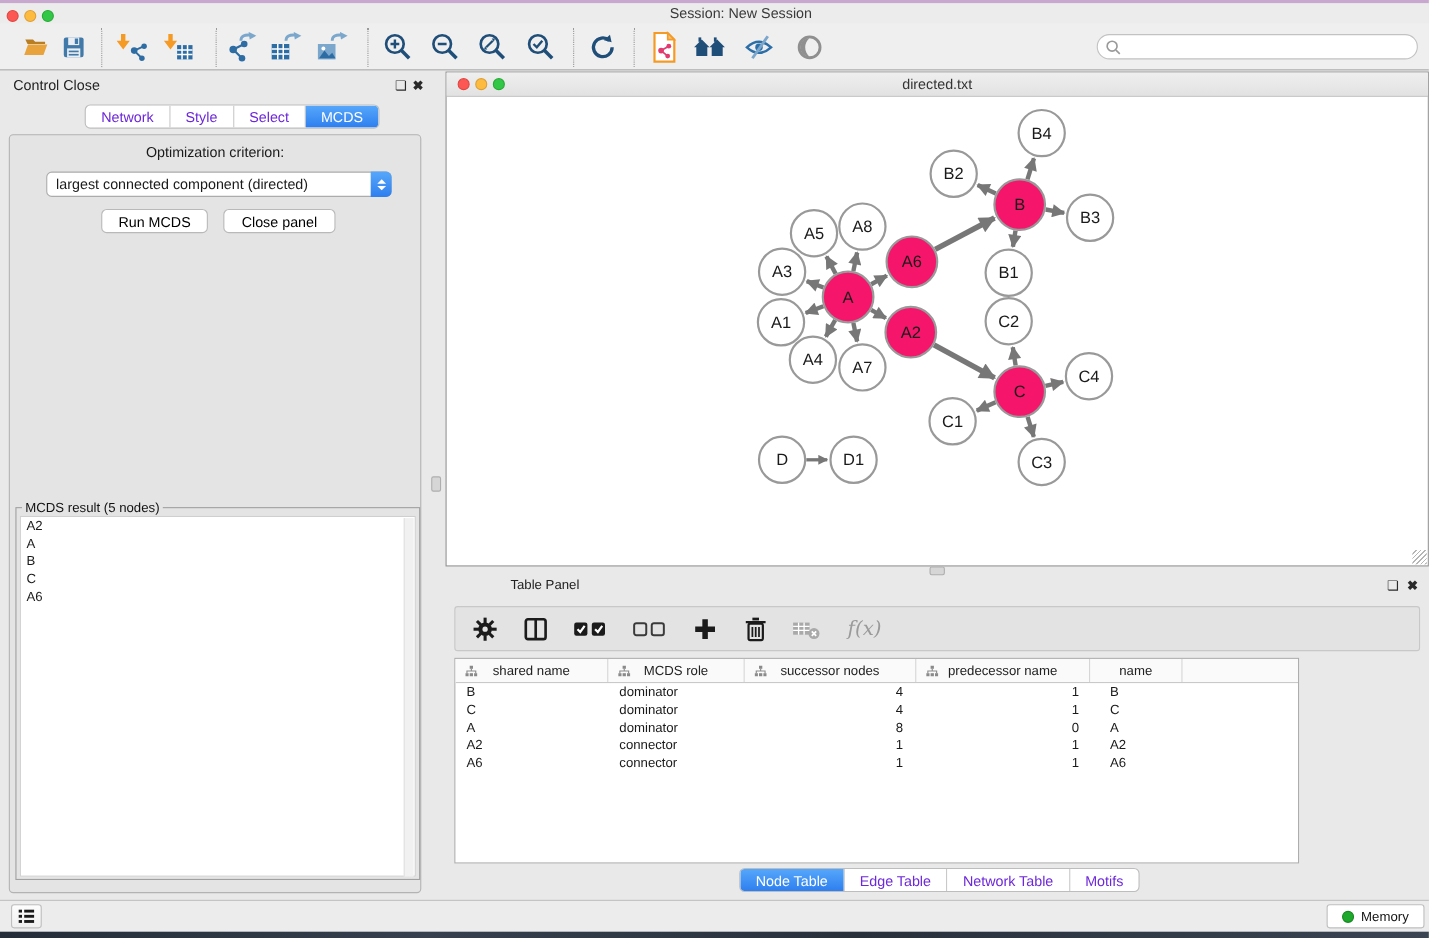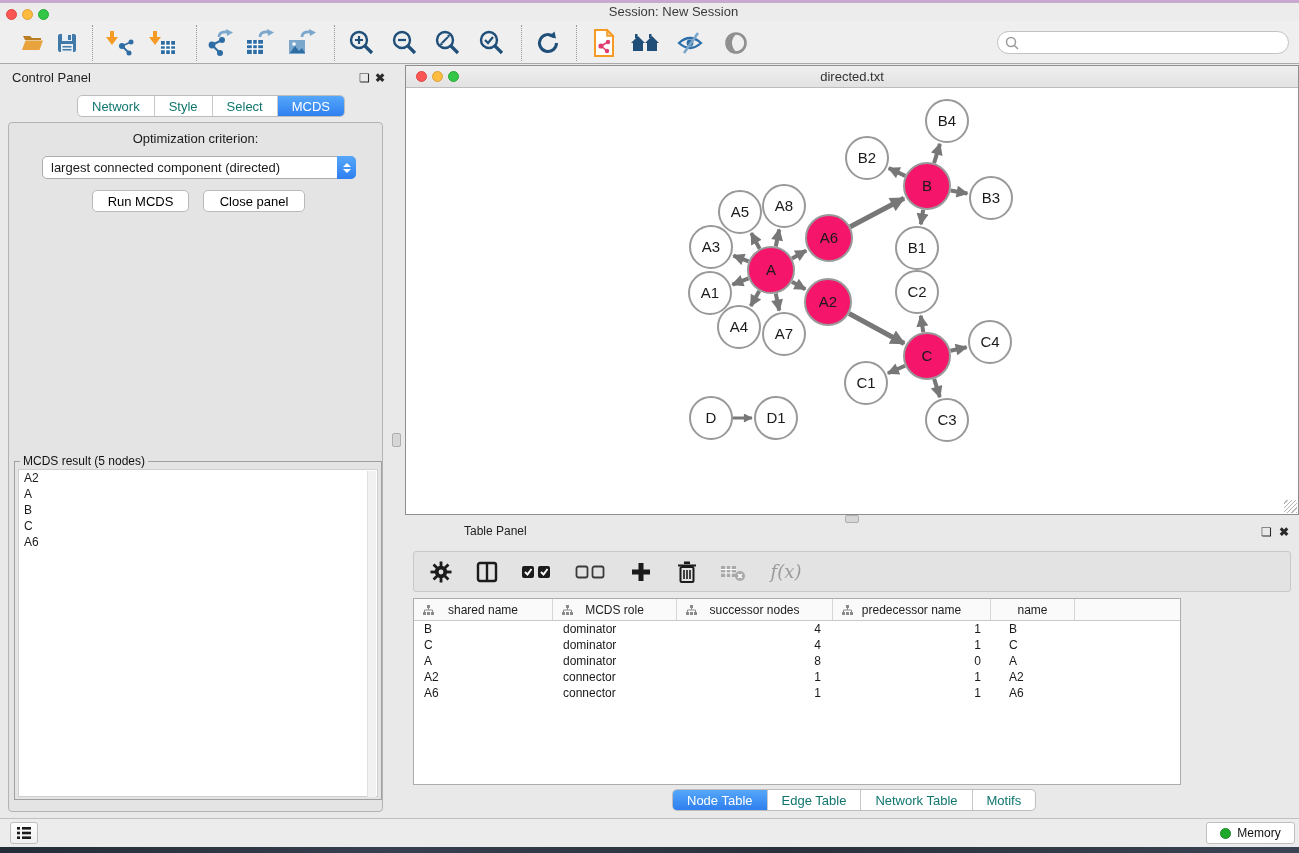--- a/index.html
+++ b/index.html
@@ -30,21 +30,21 @@
   .search-input { border:none; outline:none; flex:1; font-size:12px; background:transparent; height:18px; }
 
   
   .cp-title { left:12px; top:70px; font-size:13px; color:#222; }
   .panel-ctl { font-size:12px; color:#2a2a2a; cursor:default; }
   .cp-float { left:359px; top:71px; }
   .cp-close { left:375px; top:71px; font-weight:bold; }
 
   .segmented { display:inline-flex; background:#fff; border:1px solid #bdbdbd; border-radius:5px; overflow:hidden; height:22px; }
   .segmented .seg { display:flex; align-items:center; justify-content:center; padding:0 14px; font-size:13px;
-    color:#0f766e; border-right:1px solid #c9c9c9; white-space:nowrap; }
+    color:#6d28d9; border-right:1px solid #c9c9c9; white-space:nowrap; }
   .segmented .seg:last-child { border-right:none; }
   .segmented .seg.active { background:linear-gradient(#56a7fa,#2e7fef); color:#fff; }
   .cp-tabs { left:77px; top:95px; }
   .bt-tabs { left:672px; top:789px; }
 
   .cp-content { left:8px; top:122px; width:375px; height:690px; background:#e4e4e4; border:1px solid #b3b3b3; border-radius:4px; }
   .opt-label { left:0; top:131px; width:391px; text-align:center; font-size:13px; }
   .combo { left:42px; top:156px; width:314px; height:23px; background:#fff; border:1px solid #acacac; border-radius:5px;
     display:flex; align-items:center; }
   .combo-text { flex:1; font-size:13px; padding-left:8px; white-space:nowrap; overflow:hidden; }
@@ -246,21 +246,21 @@
   </div>
   <div class="search-box">
     <svg width="14" height="14" viewBox="0 0 14 14">
       <circle cx="6" cy="6" r="4.5" fill="none" stroke="#9a9a9a" stroke-width="1.5"></circle>
       <line x1="9.5" y1="9.5" x2="13" y2="13" stroke="#9a9a9a" stroke-width="1.5"></line>
     </svg>
     <input class="search-input" placeholder="" style="">
   </div>
 </div>
 
-<div class="abs cp-title">Control Panel</div>
+<div class="abs cp-title">Control Close</div>
 <div class="abs panel-ctl cp-float">❏</div>
 <div class="abs panel-ctl cp-close">✖</div>
 <div class="abs segmented cp-tabs" id="cp-tabs">
     <div class="seg">Network</div>
     <div class="seg">Style</div>
     <div class="seg">Select</div>
     <div class="seg active">MCDS</div>
   </div>
 
 <div class="abs cp-content"></div>

